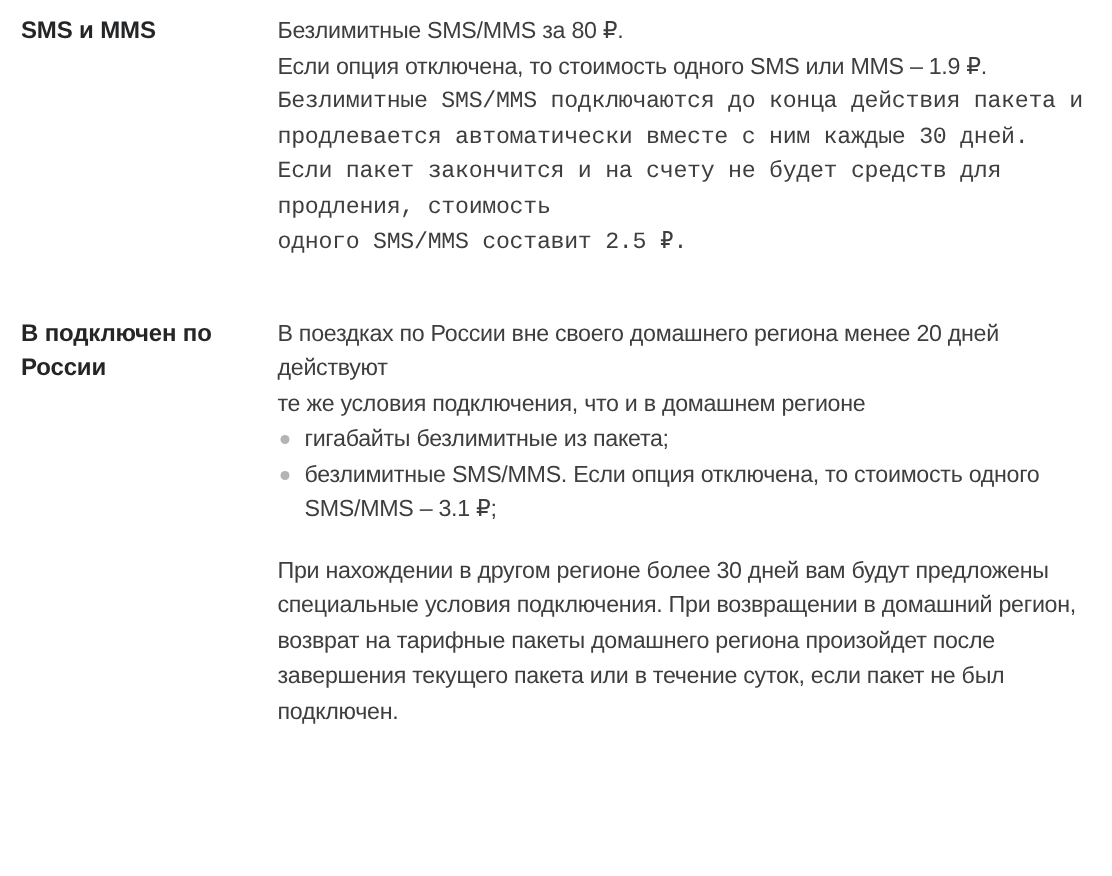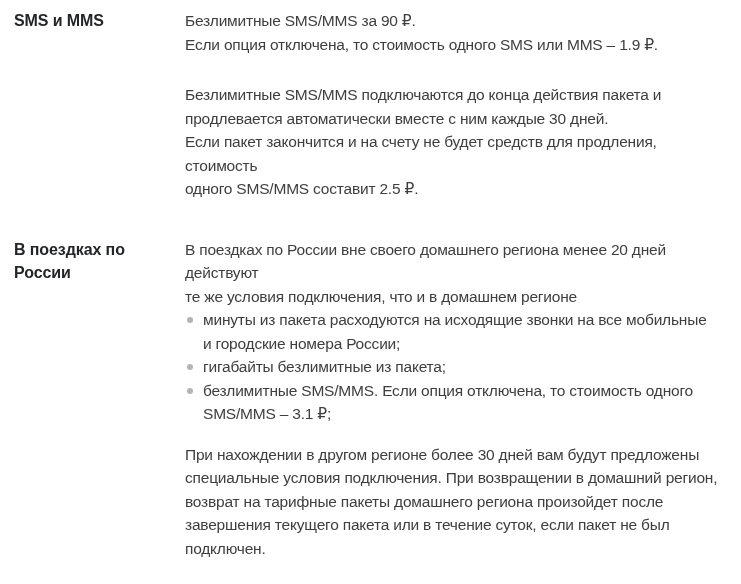--- a/index.html
+++ b/index.html
@@ -41,21 +41,21 @@
     font-size: 15.5px;
     line-height: 23.5px;
     letter-spacing: -0.2px;
     color: var(--text-color, #3e3e3e);
   }
   .para {
     margin: 0;
     white-space: pre-line;
   }
   .para + .para {
-    margin-top: 27px;
+    font-family: Liberation Mono, monospace;
   }
   ul.bullet-list {
     list-style: none;
     margin: 0;
     padding: 0;
   }
   ul.bullet-list li {
     position: relative;
     padding-left: 18px;
     white-space: pre-line;
@@ -75,37 +75,35 @@
   }
 </style>
 </head>
 <body>
 
 <div class="page">
 
   <div class="section">
     <div class="section-label">SMS и MMS</div>
     <div class="section-content">
-      <p class="para">Безлимитные SMS/MMS за 90 ₽.
+      <p class="para">Безлимитные SMS/MMS за 80 ₽.
 Если опция отключена, то стоимость одного SMS или MMS – 1.9 ₽.</p>
       <p class="para">Безлимитные SMS/MMS подключаются до конца действия пакета и
 продлевается автоматически вместе с ним каждые 30 дней.
 Если пакет закончится и на счету не будет средств для продления, стоимость
 одного SMS/MMS составит 2.5 ₽.</p>
     </div>
   </div>
 
   <div class="section">
-    <div class="section-label">В поездках по России</div>
+    <div class="section-label">В подключен по России</div>
     <div class="section-content">
       <p class="para">В поездках по России вне своего домашнего региона менее 20 дней действуют
 те же условия подключения, что и в домашнем регионе</p>
       <ul class="bullet-list">
-        <li>минуты из пакета расходуются на исходящие звонки на все мобильные
-и городские номера России;</li>
         <li>гигабайты безлимитные из пакета;</li>
         <li>безлимитные SMS/MMS. Если опция отключена, то стоимость одного
 SMS/MMS – 3.1 ₽;</li>
       </ul>
       <p class="para outro">При нахождении в другом регионе более 30 дней вам будут предложены
 специальные условия подключения. При возвращении в домашний регион,
 возврат на тарифные пакеты домашнего региона произойдет после
 завершения текущего пакета или в течение суток, если пакет не был
 подключен.</p>
     </div>

